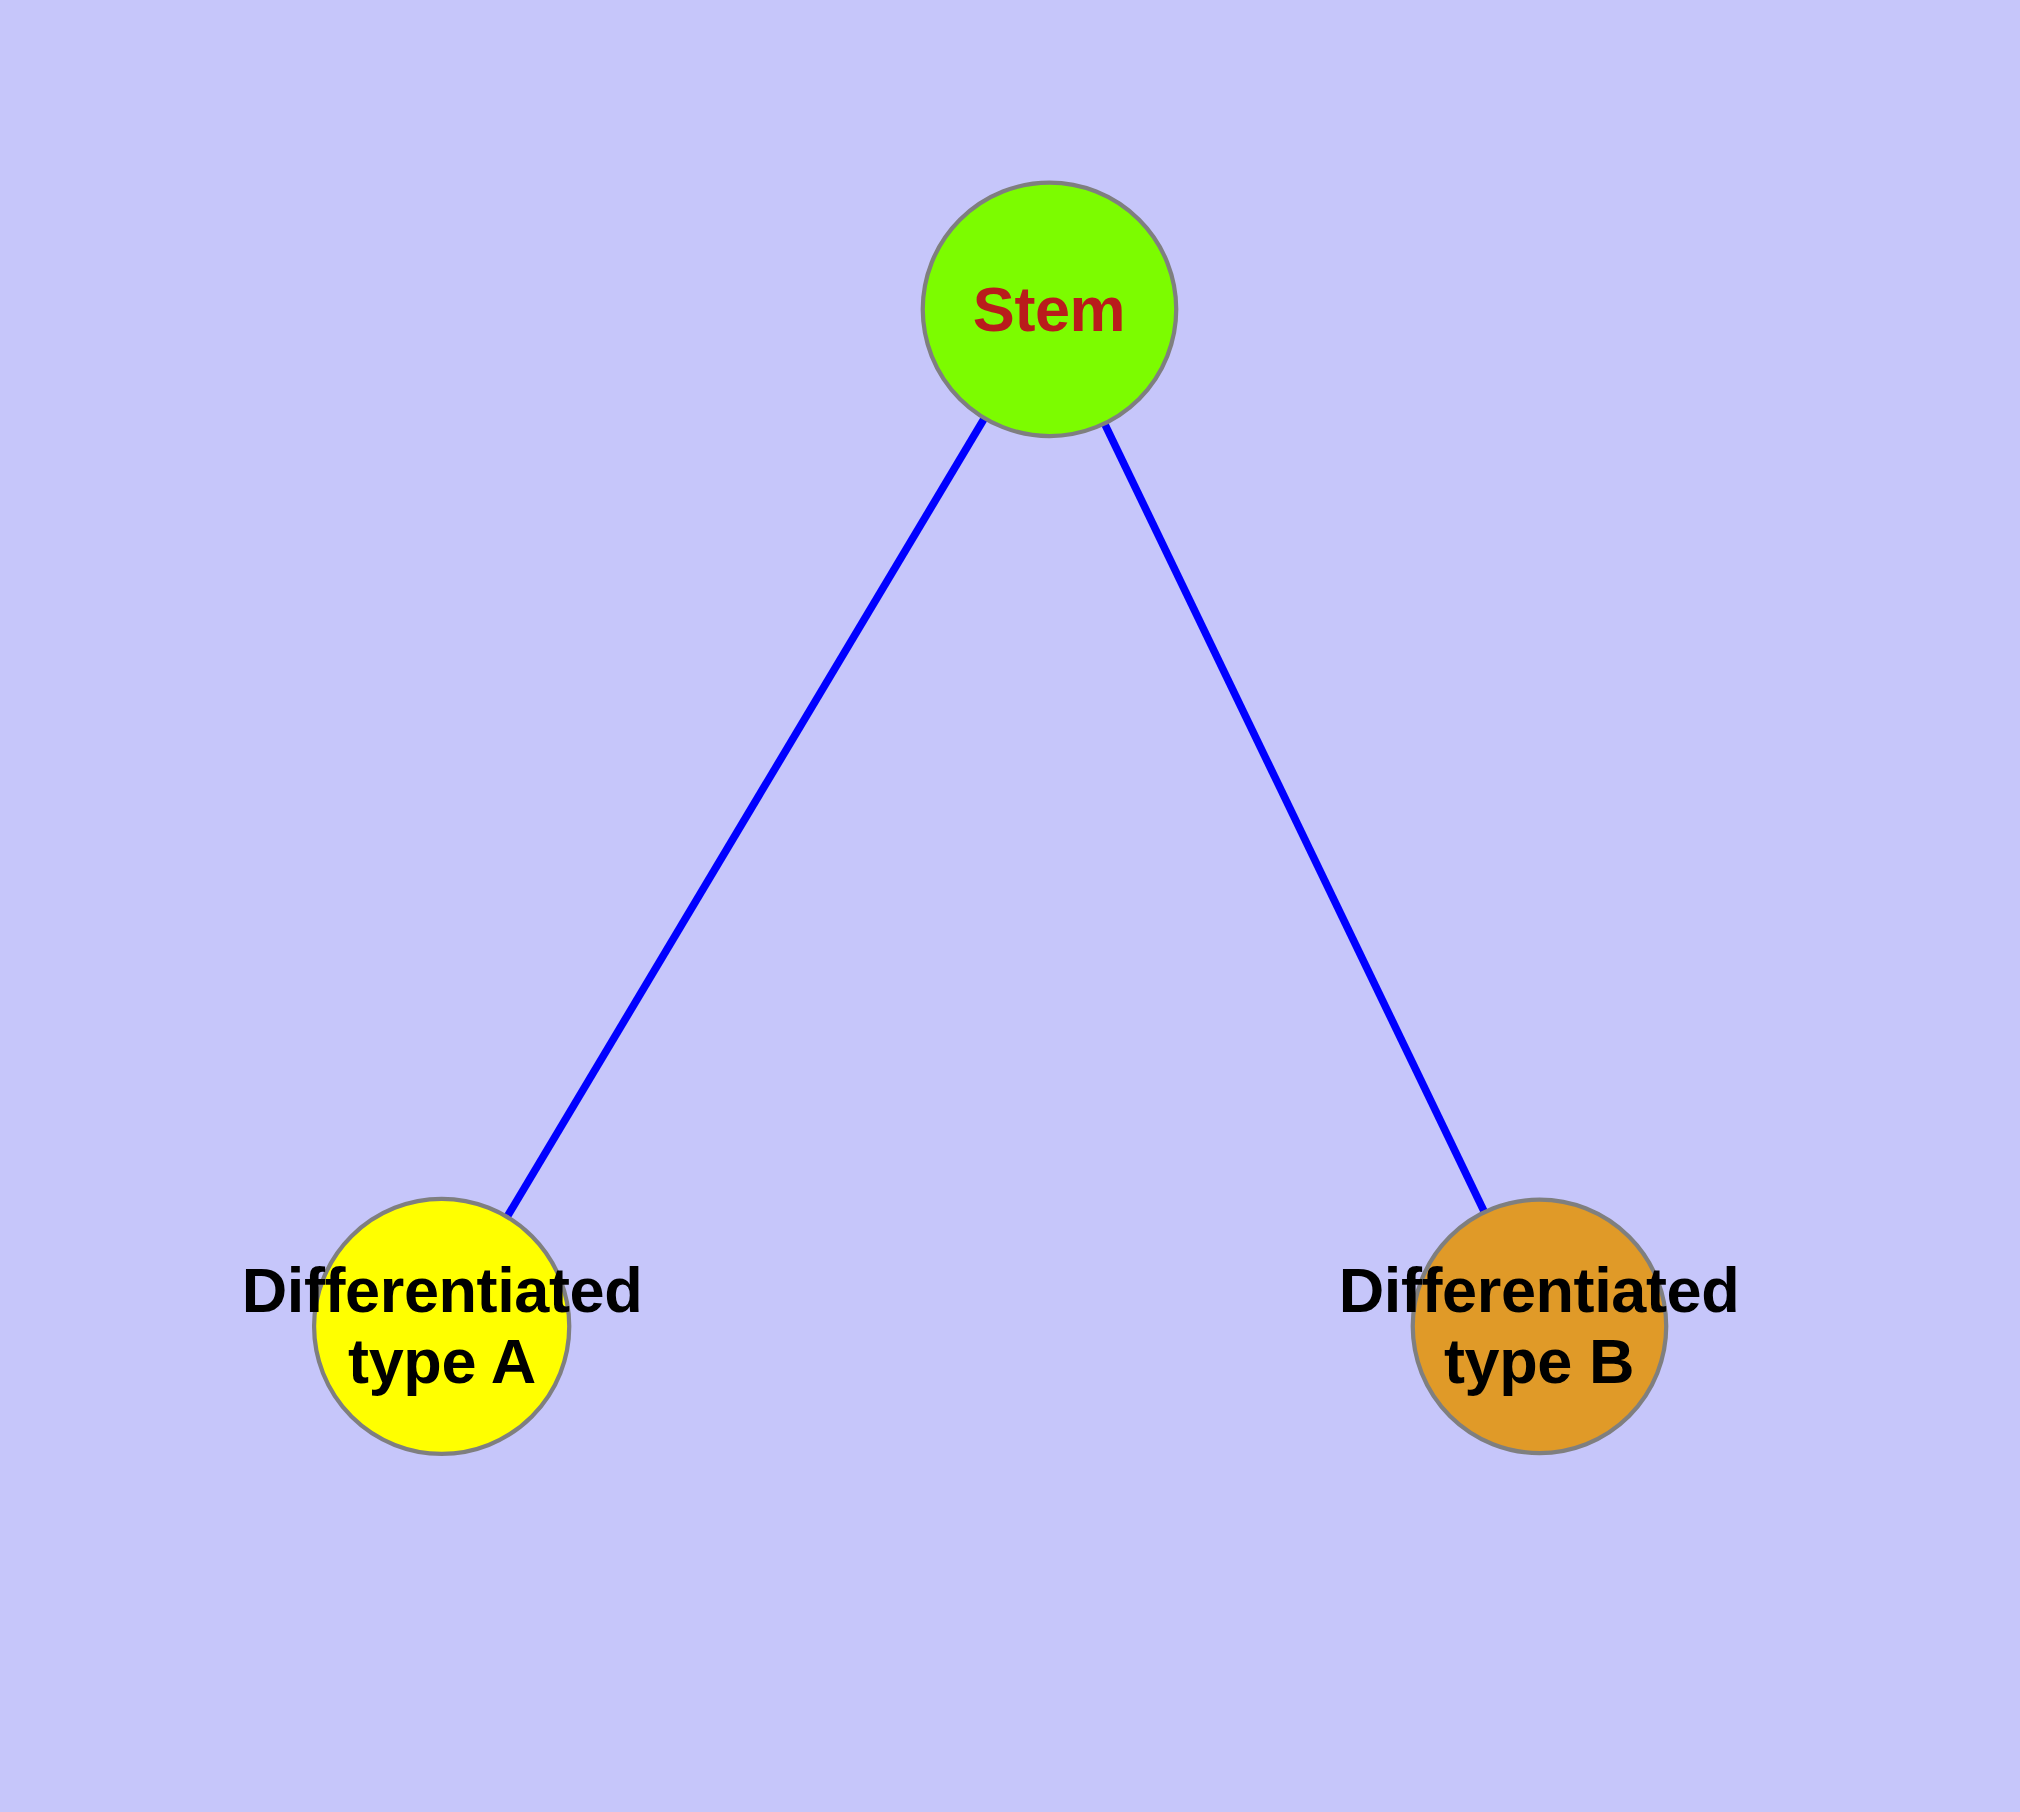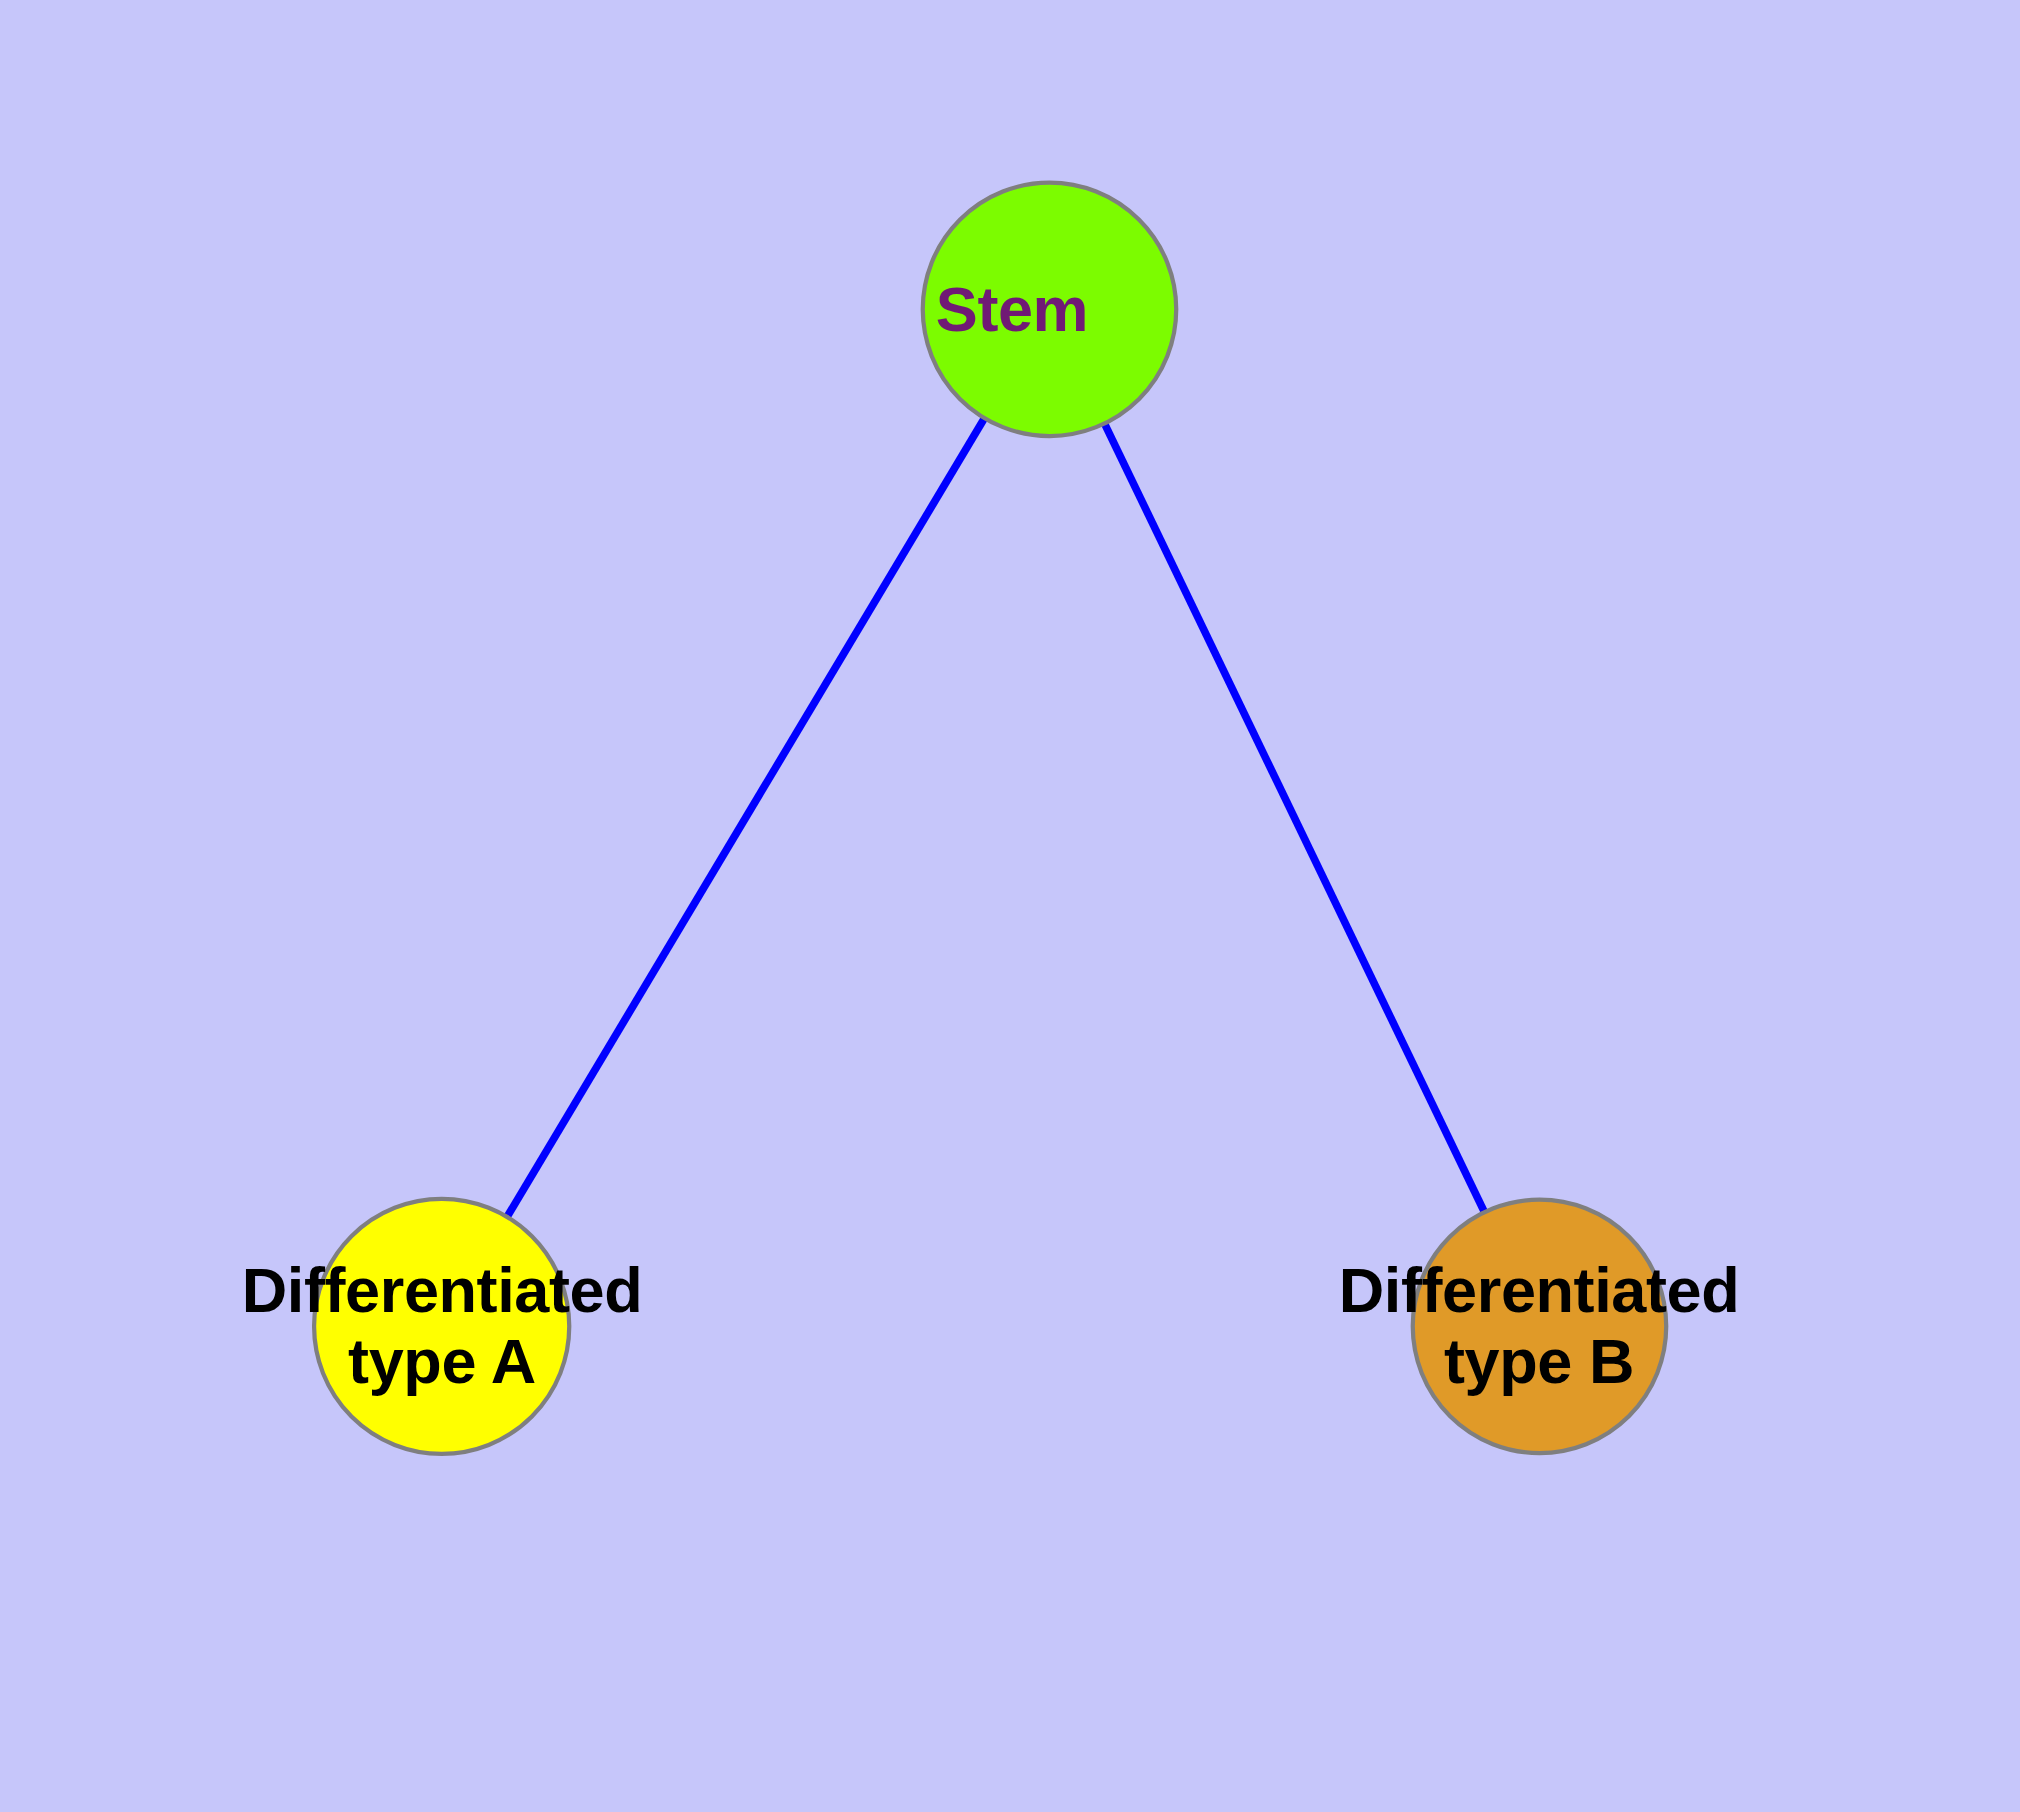--- a/index.html
+++ b/index.html
@@ -49,21 +49,21 @@
         <line x1="1238" y1="365" x2="1816" y2="1565" stroke="#0000FF" stroke-width="9" stroke-linecap="butt"></line>
       </g>
     <g id="node-layer">
         <circle cx="1238" cy="365" r="149.5" fill="#7CFC00" stroke="#7F7F7F" stroke-width="5"></circle>
         <circle cx="521" cy="1565" r="150.5" fill="#FFFF00" stroke="#7F7F7F" stroke-width="5"></circle>
         <circle cx="1816" cy="1565" r="149.5" fill="#E09A28" stroke="#7F7F7F" stroke-width="5"></circle>
       </g>
   </svg>
 
   <div id="label-layer">
-      <div class="node-label" style="left: 1012px; top: 309px; color: #701a75;">Stem</div>
+      <div class="node-label" style="left: 1049px; top: 309px; color: #b91c1c;">Stem</div>
       <div class="node-label" style="left: 442px; top: 1326px; color: rgb(0, 0, 0);">Differentiated
 type A</div>
       <div class="node-label" style="left: 1539px; top: 1326px; color: rgb(0, 0, 0);">Differentiated
 type B</div>
     </div>
 
 </div>
 
 
 </body></html>

